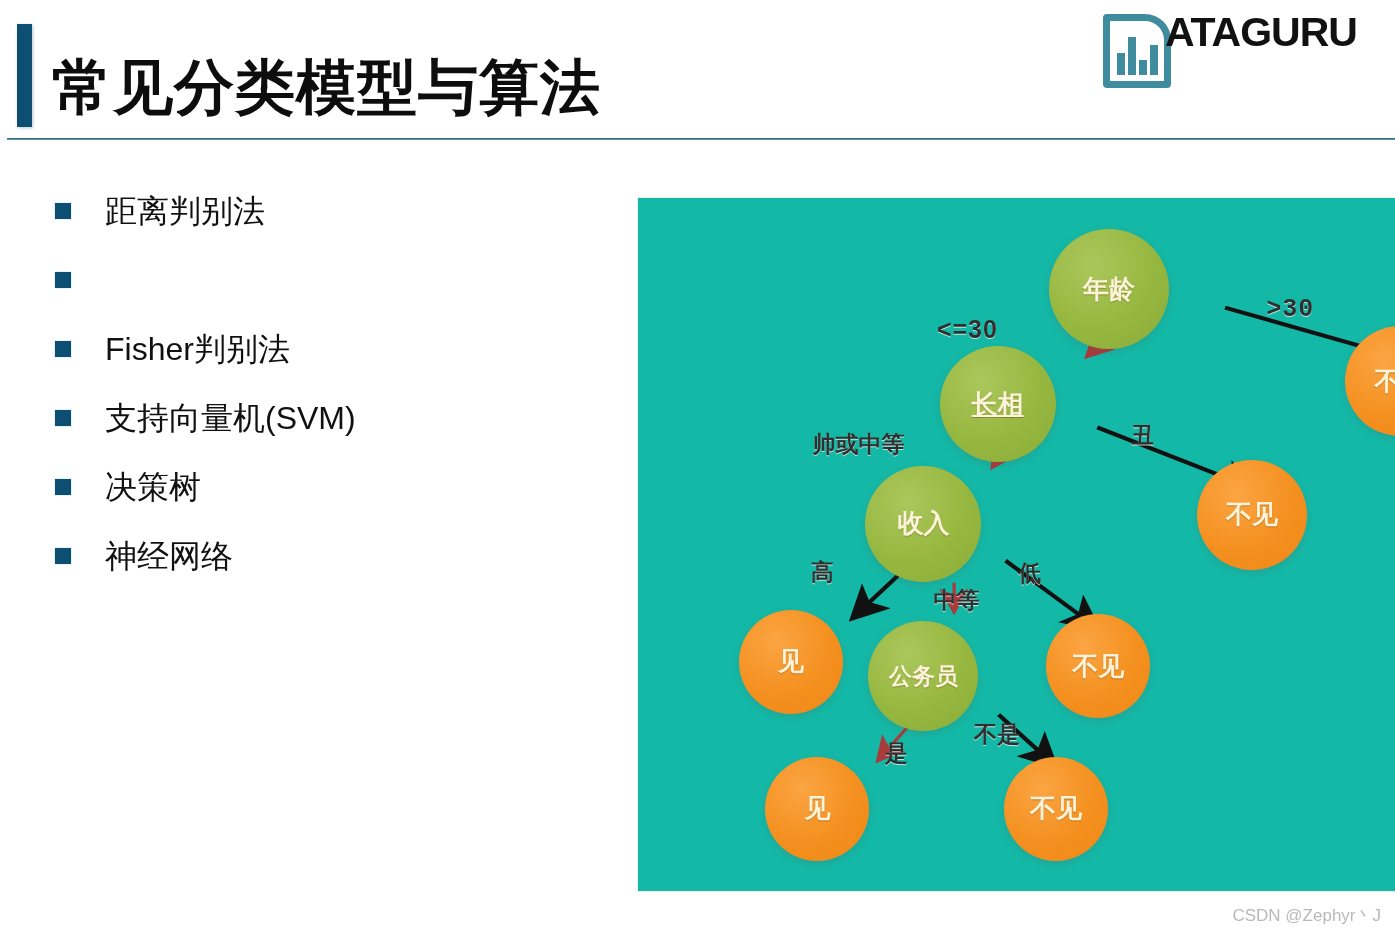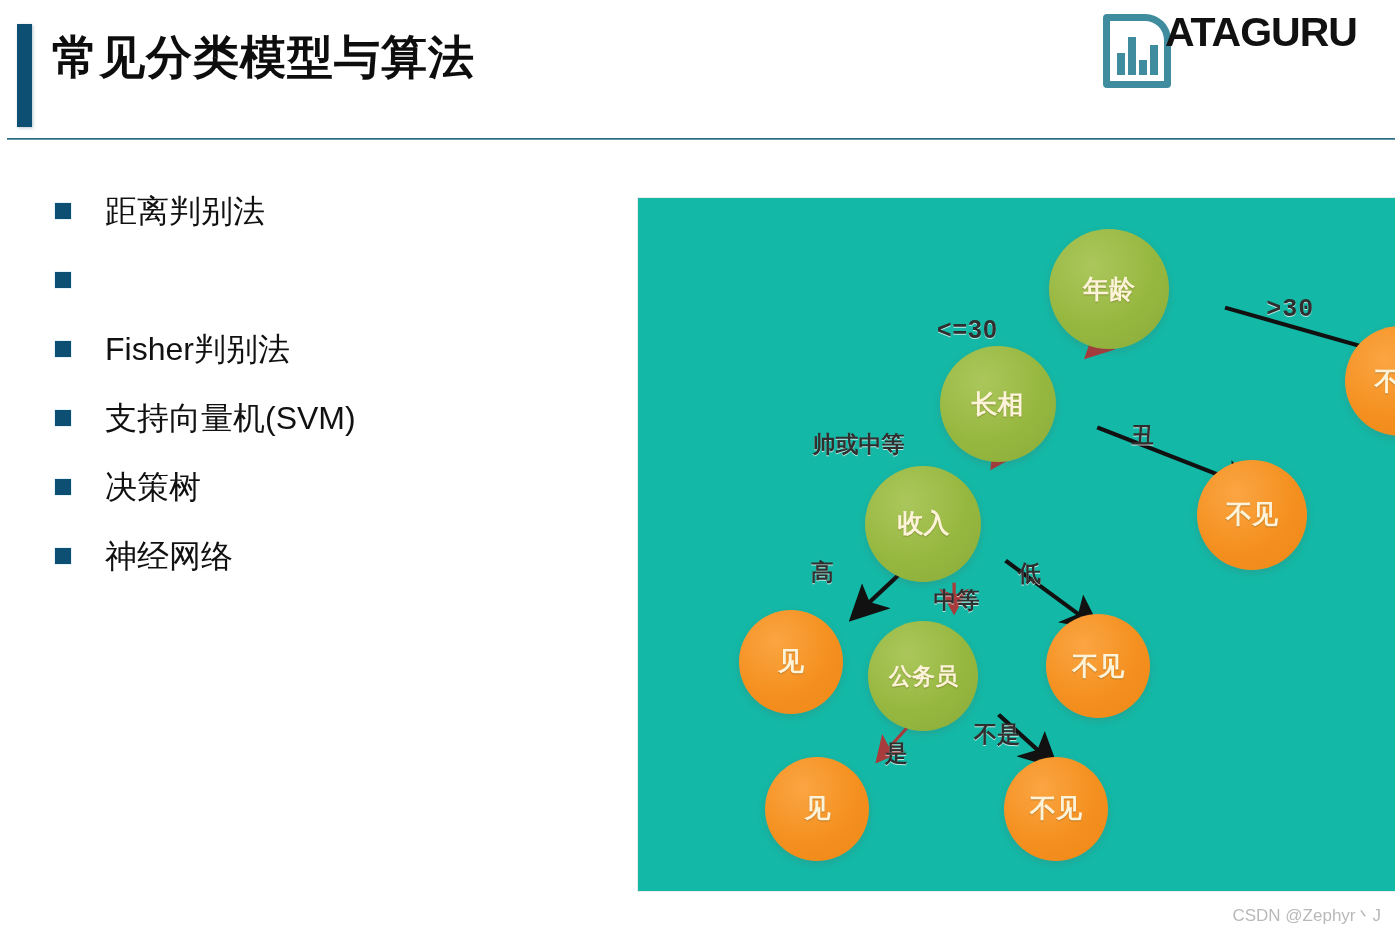--- a/index.html
+++ b/index.html
@@ -25,22 +25,22 @@
   }
   #title-accent-bar {
     position: absolute;
     left: 17px; top: 24px;
     width: 15px; height: 103px;
     background: #0c4f73;
     box-shadow: 1px 1px 3px rgba(120,150,170,0.55);
   }
   #page-title {
     position: absolute;
-    left: 52px; top: 17px;
-    font-size: 46px;
+    left: 52px; top: 48px;
+    font-size: 60px;
     font-weight: bold;
     letter-spacing: 1px;
     line-height: 80px;
     white-space: nowrap;
     color: #0d0d0d;
   }
   #header-rule {
     position: absolute;
     left: 7px; top: 138px;
     width: 1388px; height: 2px;
@@ -238,21 +238,21 @@
         <line x1="325.56843455543674" y1="518.0412767524172" x2="374.2080185537354" y2="567.0112428307042" stroke="#111111" stroke-width="4" marker-end="url(#ah-dark)"></line>
       </g>
   </svg>
   <div id="tree-nodes">
       <div class="tree-node green" style="width: 120px; height: 120px; left: 410.9px; top: 31.2px; font-size: 26px;">
         <span>年龄</span>
       </div>
       <div class="tree-node orange" style="width: 110px; height: 110px; left: 707.4px; top: 128.2px; font-size: 26px;">
         <span>不见</span>
       </div>
-      <div class="tree-node green" style="width: 116px; height: 116px; left: 301.6px; top: 148.2px; font-size: 26px;">
+      <div class="tree-node green" style="width: 116px; height: 116px; left: 301.6px; top: 148.2px; font-size: 26px; text-decoration: underline;">
         <span>长相</span>
       </div>
       <div class="tree-node orange" style="width: 110px; height: 110px; left: 559px; top: 261.6px; font-size: 26px;">
         <span>不见</span>
       </div>
       <div class="tree-node green" style="width: 116px; height: 116px; left: 227.4px; top: 267.8px; font-size: 26px;">
         <span>收入</span>
       </div>
       <div class="tree-node orange" style="width: 104px; height: 104px; left: 100.9px; top: 411.8px; font-size: 26px;">
         <span>见</span>

